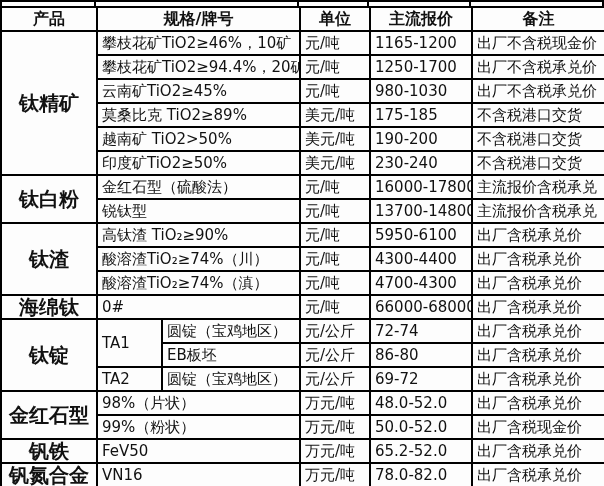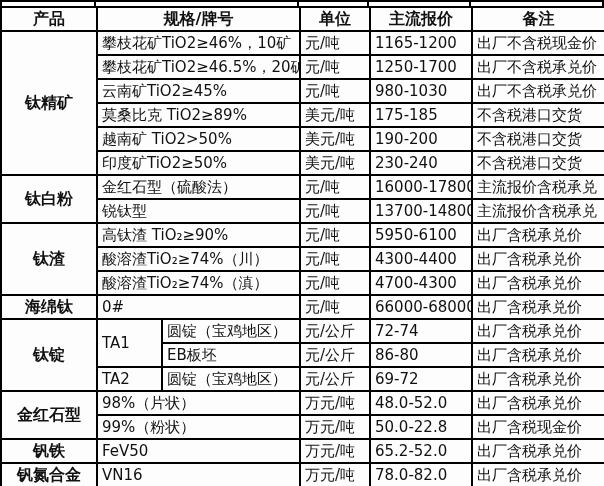--- a/index.html
+++ b/index.html
@@ -49,21 +49,21 @@
     background: #fdfdfd;
   }
   .price-table th {
     font-weight: bold;
     text-align: center;
     font-size: 16px;
   }
   .price-table td.prod {
     font-weight: bold;
     text-align: center;
-    font-size: 16px;
+    font-size: 20px;
   }
 </style>
 </head>
 <body>
 
 <div class="page">
 
   <div class="top-strip">
     <span class="tick" style="left:0"></span>
     <span class="tick" style="left:94px"></span>
@@ -93,21 +93,21 @@
     </thead>
     <tbody>
       <tr>
         <td class="prod" rowspan="6">钛精矿</td>
         <td colspan="2">攀枝花矿TiO2≥46%，10矿</td>
         <td>元/吨</td>
         <td>1165-1200</td>
         <td>出厂不含税现金价</td>
       </tr>
       <tr>
-        <td colspan="2">攀枝花矿TiO2≥46.5%，20矿</td>
+        <td colspan="2">攀枝花矿TiO2≥94.4%，20矿</td>
         <td>元/吨</td>
         <td>1250-1700</td>
         <td>出厂不含税承兑价</td>
       </tr>
       <tr>
         <td colspan="2">云南矿TiO2≥45%</td>
         <td>元/吨</td>
         <td>980-1030</td>
         <td>出厂不含税承兑价</td>
       </tr>
@@ -197,21 +197,21 @@
       <tr>
         <td class="prod" rowspan="2">金红石型</td>
         <td colspan="2">98%（片状）</td>
         <td>万元/吨</td>
         <td>48.0-52.0</td>
         <td>出厂含税承兑价</td>
       </tr>
       <tr>
         <td colspan="2">99%（粉状）</td>
         <td>万元/吨</td>
-        <td>50.0-22.8</td>
+        <td>50.0-52.0</td>
         <td>出厂含税现金价</td>
       </tr>
 
       <tr>
         <td class="prod">钒铁</td>
         <td colspan="2">FeV50</td>
         <td>万元/吨</td>
         <td>65.2-52.0</td>
         <td>出厂含税承兑价</td>
       </tr>

